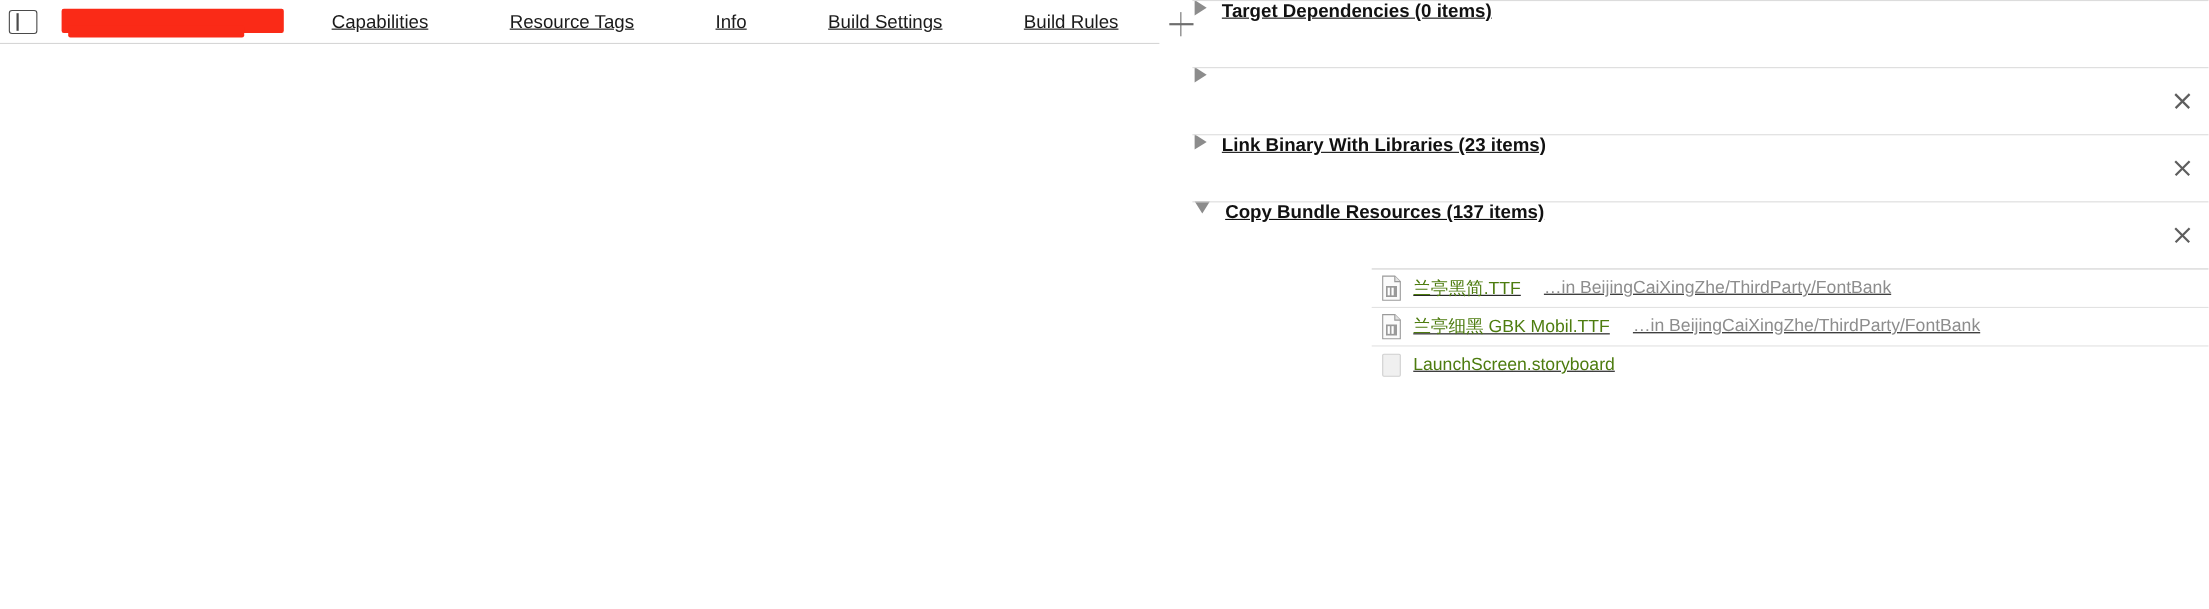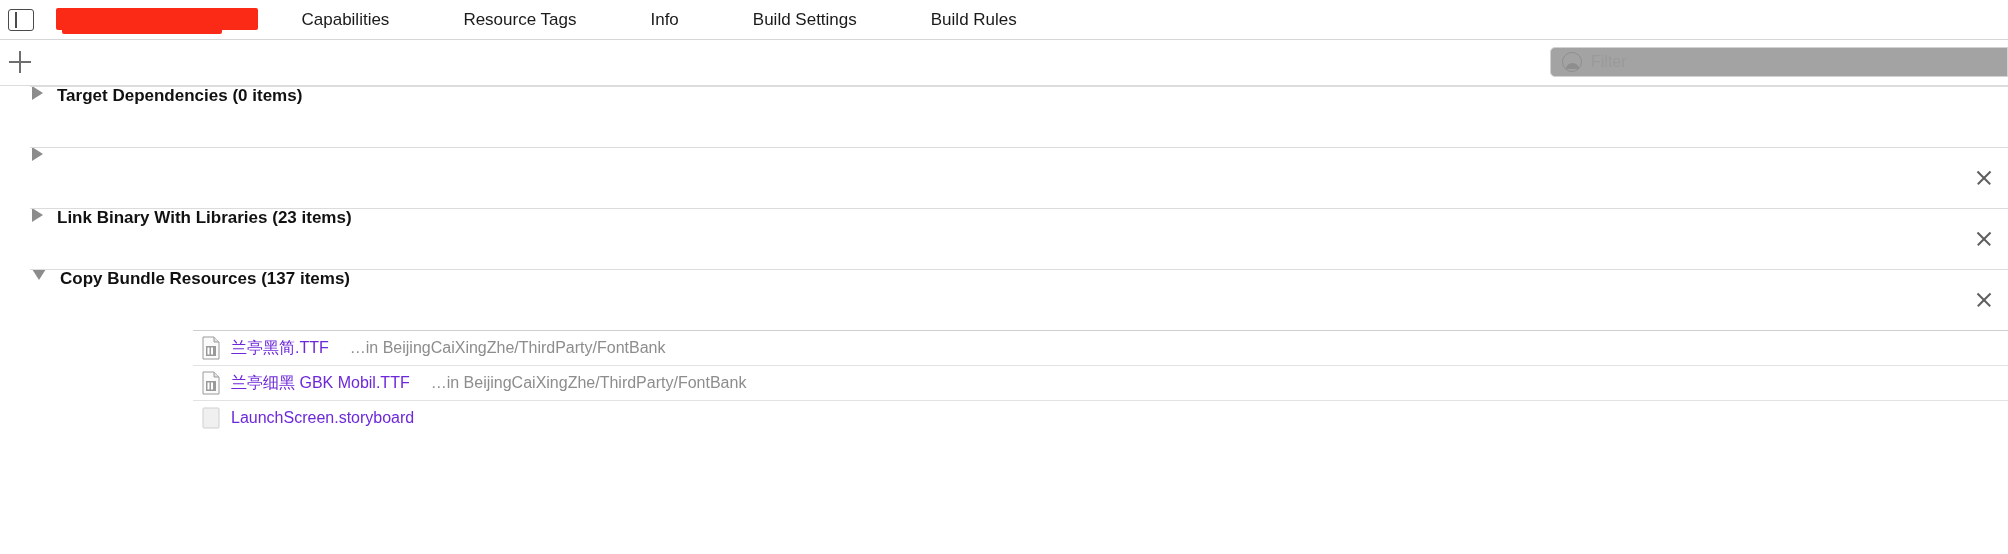--- a/index.html
+++ b/index.html
@@ -16,21 +16,22 @@
     color: #111111;
     overflow: hidden;
   }
 
   .app {
     width: 2008px;
     height: 554px;
     position: relative;
     background: #ffffff;
     display: flex;
-    flex-direction: column;
+    flex-direction: row;
+    text-decoration: underline;
   }
 
   
   .tabbar {
     height: 39px;
     min-height: 39px;
     display: flex;
     align-items: center;
     background: #ffffff;
     border-bottom: 1px solid #d6d6d6;
@@ -290,21 +291,21 @@
     height: 24px;
     margin-left: 8px;
     margin-right: 10px;
     flex: 0 0 auto;
     position: relative;
   }
   .file-icon svg { display: block; }
 
   .file-name {
     font-size: 16px;
-    color: #6d28d9;
+    color: #4d7c0f;
     white-space: nowrap;
   }
   .file-path {
     font-size: 16px;
     color: #8d8d8d;
     white-space: nowrap;
     margin-left: 21px;
   }
 </style>
 </head>

